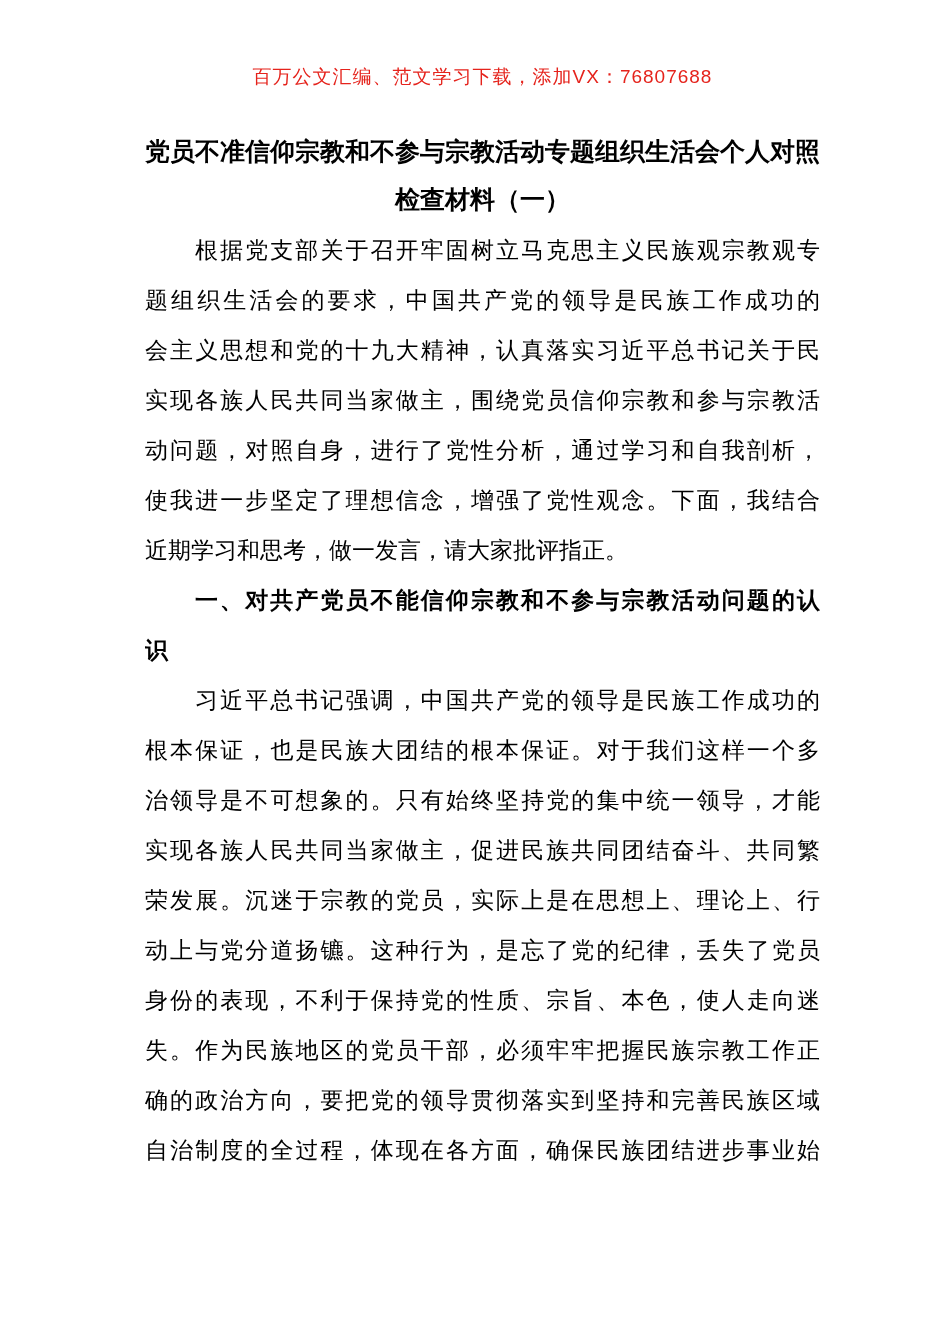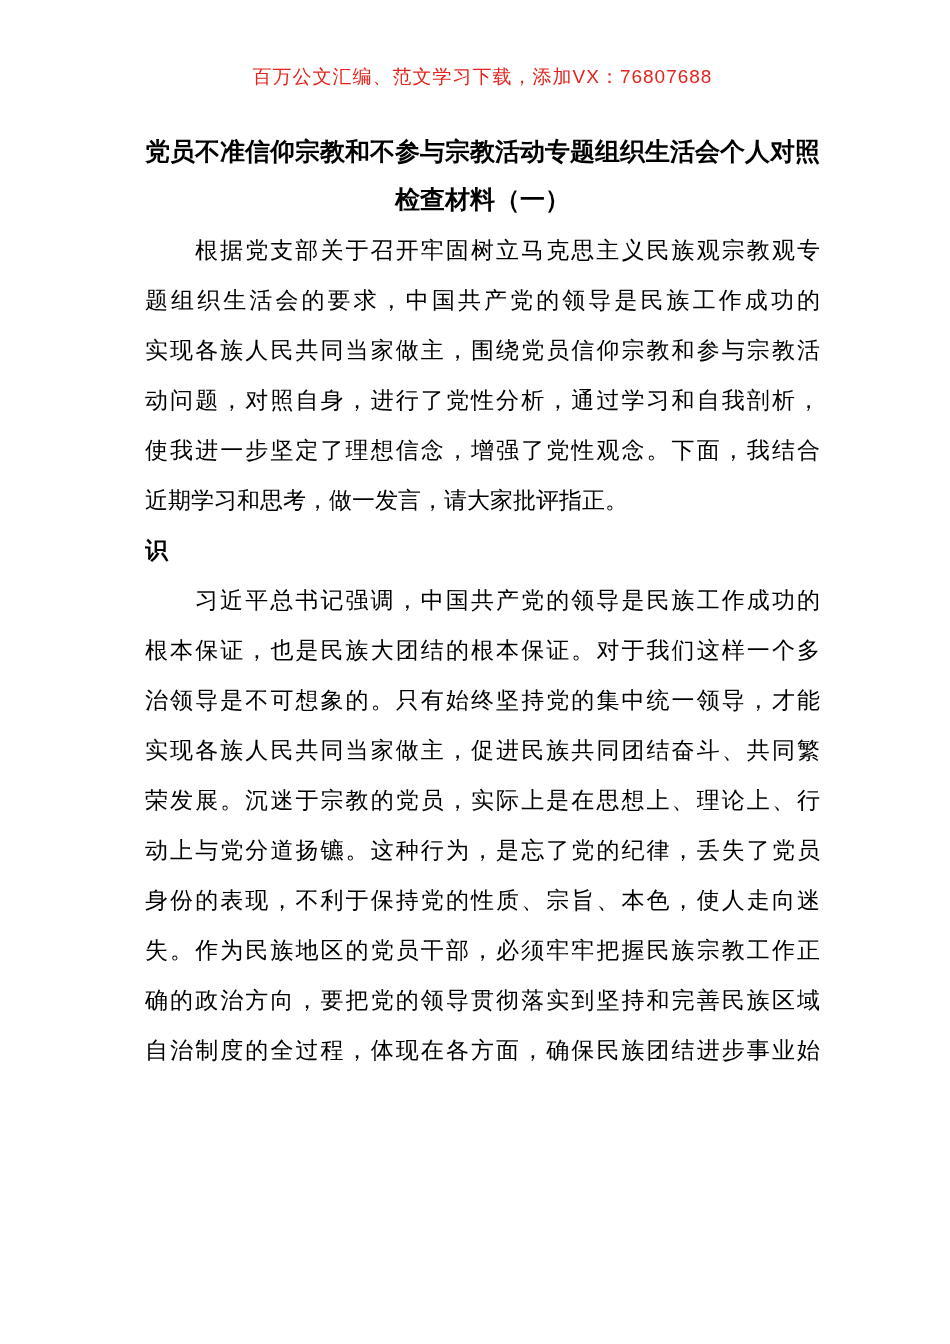--- a/index.html
+++ b/index.html
@@ -71,24 +71,26 @@
   <div class="watermark">百万公文汇编、范文学习下载，添加VX：76807688</div>
 
   <h1 class="doc-title">
     <span class="title-line">党员不准信仰宗教和不参与宗教活动专题组织生活会个人对照</span>
     <span class="title-line">检查材料（一）</span>
   </h1>
 
   <div class="doc-body">
     <div class="line indent">根据党支部关于召开牢固树立马克思主义民族观宗教观专</div>
     <div class="line">题组织生活会的要求，中国共产党的领导是民族工作成功的</div>
+    <div class="line">会主义思想和党的十九大精神，认真落实习近平总书记关于民</div>
     <div class="line">实现各族人民共同当家做主，围绕党员信仰宗教和参与宗教活</div>
     <div class="line">动问题，对照自身，进行了党性分析，通过学习和自我剖析，</div>
     <div class="line">使我进一步坚定了理想信念，增强了党性观念。下面，我结合</div>
     <div class="line left">近期学习和思考，做一发言，请大家批评指正。</div>
+    <div class="line indent bold">一、对共产党员不能信仰宗教和不参与宗教活动问题的认</div>
     <div class="line left bold">识</div>
     <div class="line indent">习近平总书记强调，中国共产党的领导是民族工作成功的</div>
     <div class="line">根本保证，也是民族大团结的根本保证。对于我们这样一个多</div>
     <div class="line">治领导是不可想象的。只有始终坚持党的集中统一领导，才能</div>
     <div class="line">实现各族人民共同当家做主，促进民族共同团结奋斗、共同繁</div>
     <div class="line">荣发展。沉迷于宗教的党员，实际上是在思想上、理论上、行</div>
     <div class="line">动上与党分道扬镳。这种行为，是忘了党的纪律，丢失了党员</div>
     <div class="line">身份的表现，不利于保持党的性质、宗旨、本色，使人走向迷</div>
     <div class="line">失。作为民族地区的党员干部，必须牢牢把握民族宗教工作正</div>
     <div class="line">确的政治方向，要把党的领导贯彻落实到坚持和完善民族区域</div>

